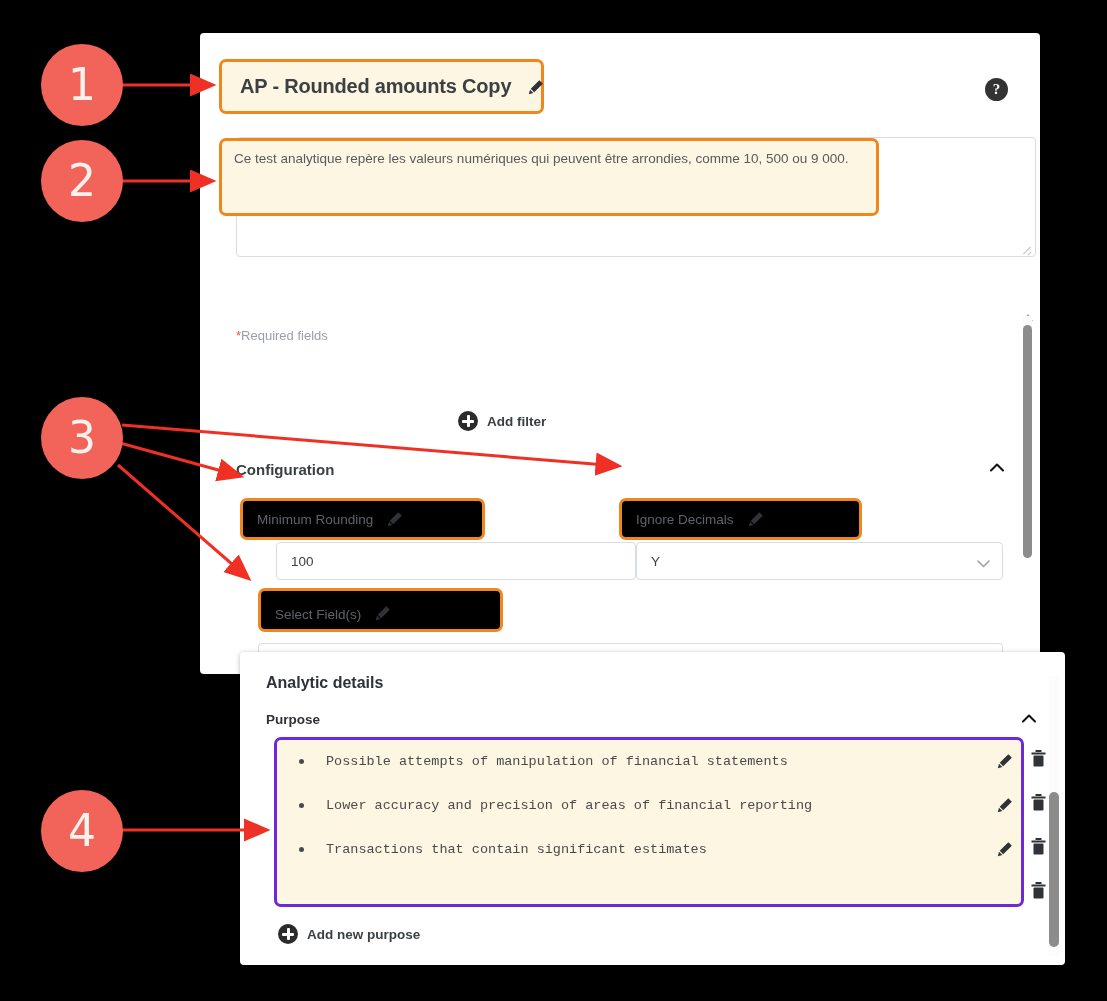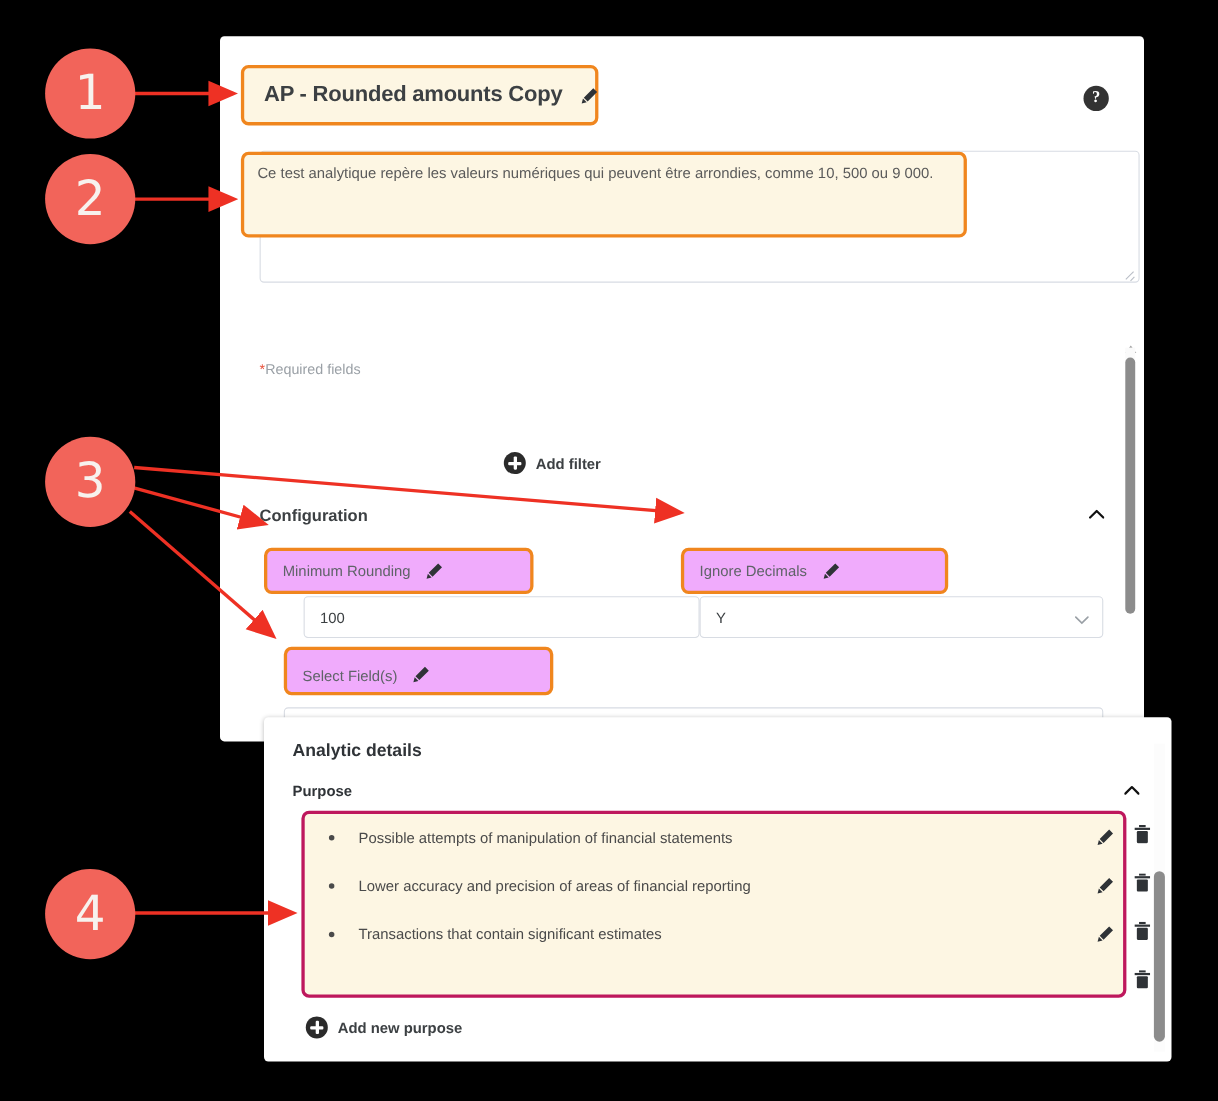--- a/index.html
+++ b/index.html
@@ -101,21 +101,21 @@
   .plus-circle::before, .plus-circle::after {
     content:""; position:absolute; background:#ffffff; border-radius:1px;
   }
   .plus-circle::before { left:4px; right:4px; top:9px; height:2.5px; }
   .plus-circle::after  { top:4px; bottom:4px; left:9px; width:2.5px; }
   .add-label { font-size:13.5px; font-weight:bold; color:#3C4043; }
 
   
   .label-hl {
     position:absolute; border:3px solid #F0861E; border-radius:7px;
-    background:#f0abfc; display:flex; align-items:center; padding:0 14px;
+    background:#000000; display:flex; align-items:center; padding:0 14px;
   }
   .label-hl .lbl { font-size:13.5px; color:#5F6368; white-space:nowrap; }
   .label-hl .pencil { margin-left:13px; }
 
   .field {
     position:absolute; height:38px; border:1px solid #D8DCE3; border-radius:4px;
     background:#ffffff; display:flex; align-items:center; padding:0 14px;
     font-size:13.5px; color:#3C4043;
   }
   .field .caret {
@@ -141,21 +141,21 @@
   #details-title {
     position:absolute; left:26px; top:22px;
     font-size:16px; font-weight:bold; color:#2F3337;
   }
   #purpose-head {
     position:absolute; left:26px; top:60px; width:770px;
     font-size:13.5px; font-weight:bold; color:#2F3337;
   }
   #purpose-box {
     position:absolute; left:34px; top:85px; width:750px; height:170px;
-    border:3px solid #be185d; border-radius:7px; background:#FDF6E3;
+    border:3px solid #6d28d9; border-radius:7px; background:#FDF6E3;font-family:Liberation Mono, monospace;
   }
   .purpose-row {
     position:absolute; left:0; width:750px; height:42px;
     display:flex; align-items:center;
   }
   .bullet {
     width:5px; height:5px; border-radius:50%; background:#4A4A4A;
     margin-left:22px; flex:0 0 auto;
   }
   .purpose-text {

